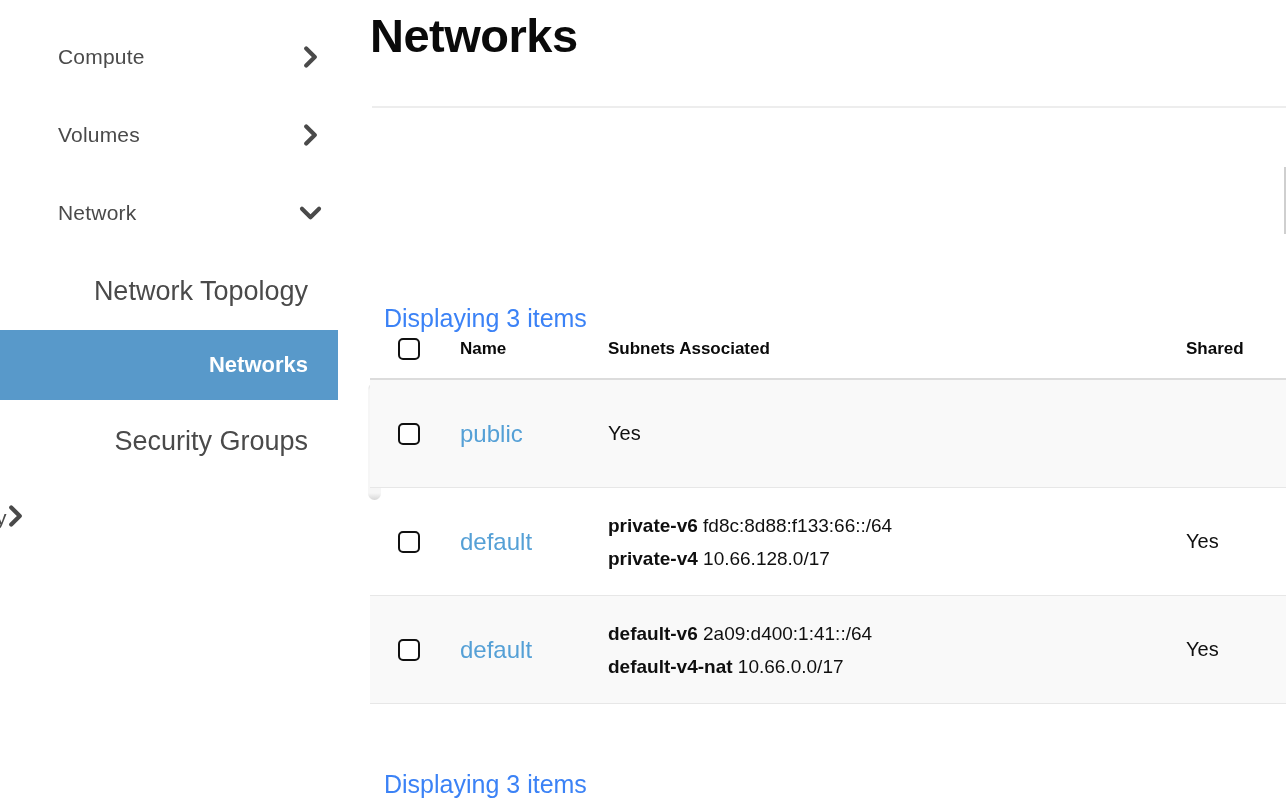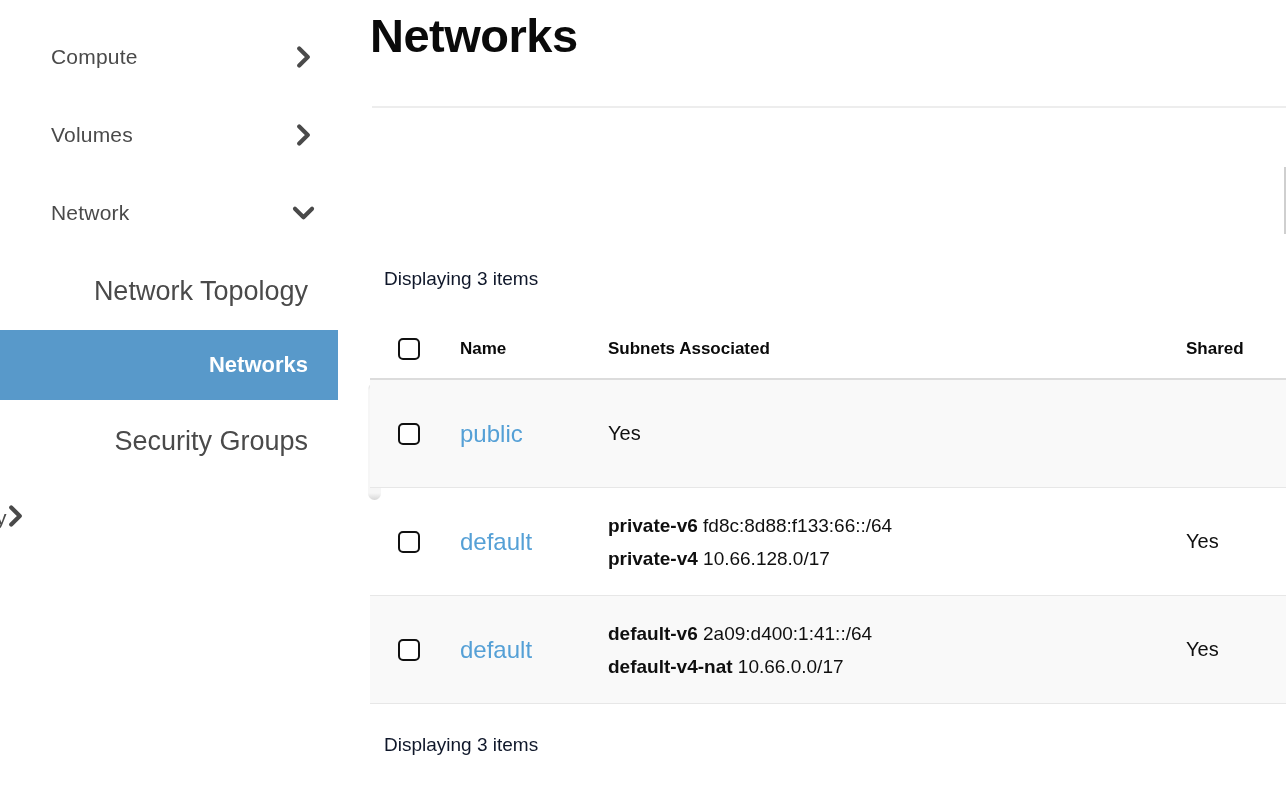--- a/index.html
+++ b/index.html
@@ -2,21 +2,21 @@
 <html style="--link: #55a0d6; --active-item-bg: #5899ca;"><head>
 <meta charset="utf-8">
 <style>
   * { margin:0; padding:0; box-sizing:border-box; }
   html,body { width:1286px; height:812px; background:#fff; overflow:hidden;
               font-family:"Liberation Sans", sans-serif; color:#1a1a1a; }
   .stage { position:relative; width:1286px; height:812px; }
 
   
   .sidebar { position:absolute; left:0; top:0; width:338px; height:812px; background:#fff; }
-  .nav-item { position:absolute; left:5px; width:338px; height:48px;
+  .nav-item { position:absolute; left:12px; width:338px; height:48px;
               display:flex; align-items:center; font-size:21px; color:#4a4a4a; cursor:pointer; }
   .nav-item .lbl { padding-left:46px; letter-spacing:.2px; }
   .nav-item .chev { position:absolute; right:31px; top:50%; transform:translateY(-50%); display:flex; }
   .chev.down svg { transform:rotate(90deg); }
   .nav-sub { position:absolute; left:0; width:338px; height:48px;
              display:flex; align-items:center; justify-content:flex-end;
              padding-right:30px; font-size:27px; color:#4a4a4a; cursor:pointer; }
   .nav-active { position:absolute; left:0; top:330px; width:338px; height:70px;
                 background:var(--active-item-bg,#5899ca); display:flex; align-items:center;
                 justify-content:flex-end; padding-right:30px;
@@ -28,21 +28,21 @@
                     border-radius:7px;
                     background:linear-gradient(180deg,#d7d7d7 0px,#f6f6f6 7px,#f6f6f6 calc(100% - 7px),#d7d7d7 100%); }
 
   
   .main { position:absolute; left:370px; top:0; width:916px; height:812px; }
   .page-title { position:absolute; left:0; top:8px; font-size:47px; font-weight:bold;
                 color:#0a0a0a; letter-spacing:-.5px; }
   .title-divider { position:absolute; left:2px; top:106px; width:914px; height:2px; background:#ededed; }
   .cutoff-btn-edge { position:absolute; left:914px; top:167px; width:2px; height:67px; background:#cfcfcf; }
 
-  .count-label { position:absolute; left:14px; font-size:19px; color:#0f172a; }
+  .count-label { position:absolute; left:14px; font-size:25px; color:#3b82f6;margin-top:36px; }
   .count-top { top:268px; }
   .count-bottom { top:734px; }
 
   .table { position:absolute; left:0; top:320px; width:916px; }
   .trow { display:grid; grid-template-columns:90px 148px 578px 1fr; align-items:center; }
   .thead { height:60px; border-bottom:2px solid #dcdcdc; font-weight:bold; font-size:17px; color:#0a0a0a; }
   .tbody-row { height:108px; border-bottom:1px solid #e7e7e7; font-size:19px; }
   .tbody-row.striped { background:#f9f9f9; }
   .cell-check { padding-left:28px; }
   .checkbox { width:22px; height:22px; border:2px solid #111; border-radius:5px; background:#fff; cursor:pointer; }

